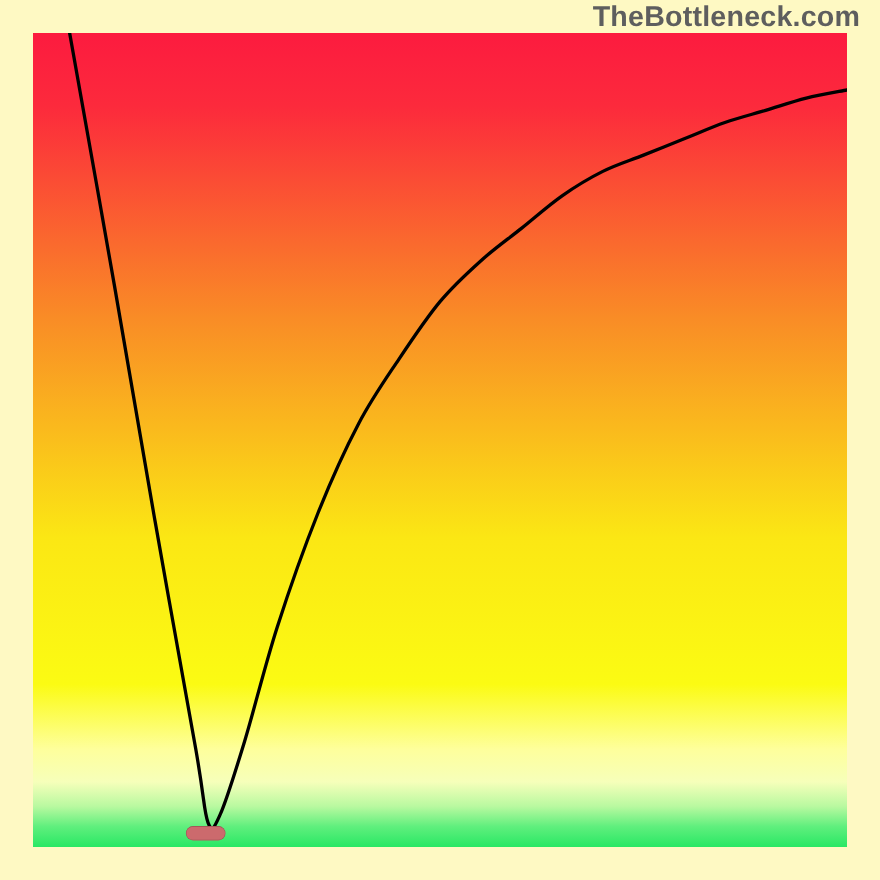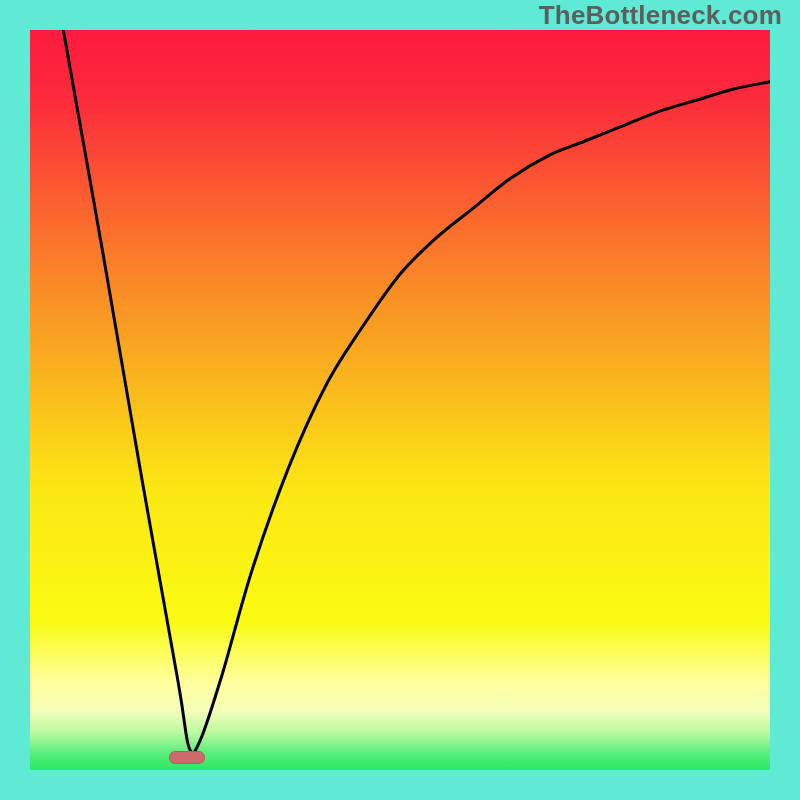--- a/index.html
+++ b/index.html
@@ -10,21 +10,21 @@
     background: #000;
     font-family: Arial, Helvetica, sans-serif;
     overflow: hidden;
   }
   .frame {
     position: absolute;
     top: 0;
     left: 0;
     width: 800px;
     height: 800px;
-    background: #5eead4;
+    background: #fef9c3;
   }
   .watermark {
     position: absolute;
     top: 0;
     right: 18px;
     color: #5e5e5e;
     font-size: 26px;
     font-weight: 600;
     letter-spacing: 0.2px;
     user-select: none;

